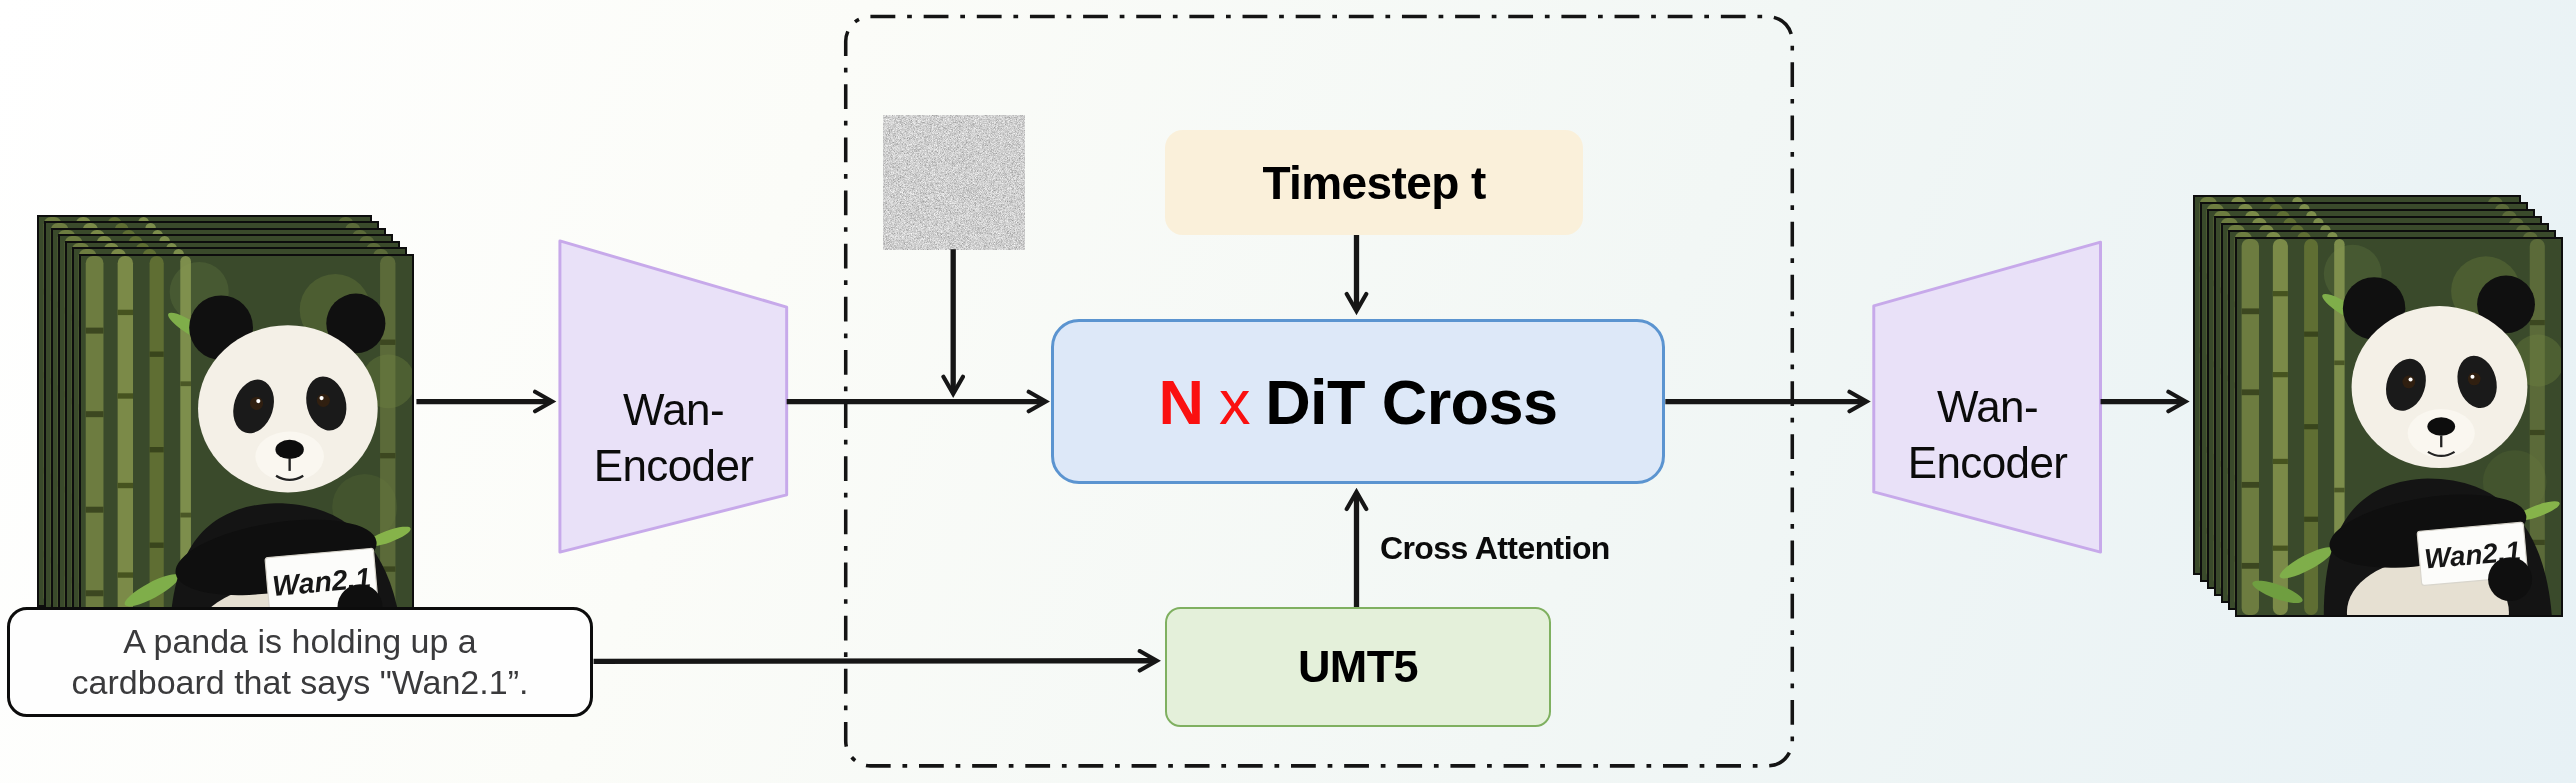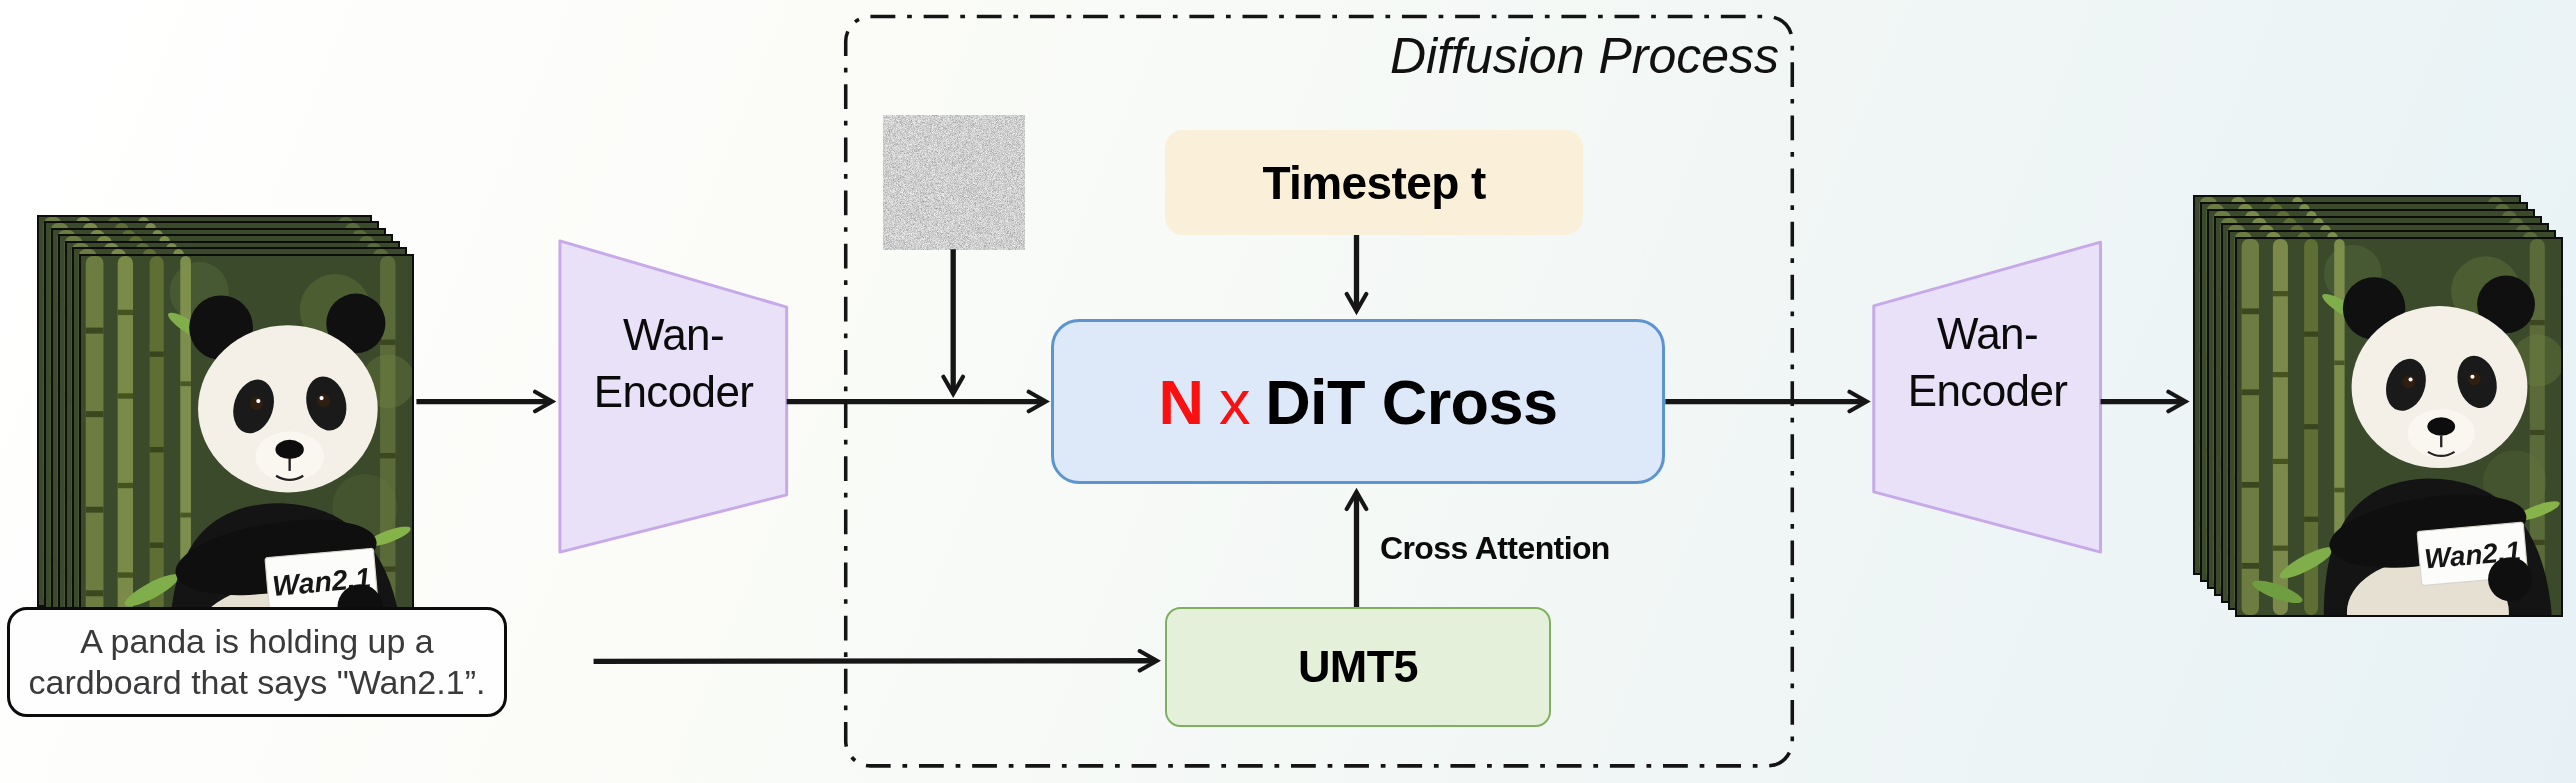--- a/index.html
+++ b/index.html
@@ -8,36 +8,36 @@
     font-family:"Liberation Sans", sans-serif;
     overflow:hidden;
   }
   #canvas{
     position:relative;width:2576px;height:783px;
     background:linear-gradient(112deg,#ffffff 0%,#fbfcf8 30%,#f2f7f5 62%,#e7f1f5 100%);
   }
   #scene-svg{position:absolute;left:0;top:0;width:2576px;height:783px;}
   .arrow{stroke:var(--arrow-color,#161616);stroke-width:9;fill:none;}
   .dashed-box{fill:none;stroke:#141414;stroke-width:6;stroke-dasharray:42 20 8 20;}
-  .label{position:absolute;display:flex;align-items:flex-start;justify-content:center;
+  .label{position:absolute;display:flex;align-items:flex-end;justify-content:center;
          text-align:center;color:#0b0b0b;letter-spacing:-0.6px;}
   .trap-label{font-size:44px;font-weight:500;line-height:1.29;}
   .round-box{position:absolute;display:flex;align-items:center;justify-content:center;
              box-sizing:border-box;letter-spacing:-0.6px;}
   #timestep-box{left:1165px;top:130px;width:418px;height:105px;border-radius:17.7px;
                 background:var(--timestep-fill);font-size:46px;font-weight:600;}
   #dit-box{left:1051px;top:319px;width:614px;height:165px;border-radius:28px;
            background:var(--dit-fill);border:3px solid var(--dit-border);
            font-size:63px;font-weight:600;}
   #dit-box .red-n{color:var(--accent-red);font-weight:700;}
   #dit-box .red-x{color:var(--accent-red);font-weight:500;margin:0 15.4px;}
   #umt5-box{left:1165px;top:607px;width:386px;height:120px;border-radius:15.4px;
             background:var(--umt5-fill);border:2.4px solid var(--umt5-border);
             font-size:45px;font-weight:600;}
-  #prompt-box{left:7px;top:607px;width:500px;height:110px;border-radius:20px;
+  #prompt-box{left:7px;top:607px;width:586px;height:110px;border-radius:20px;
               background:#fefefe;border:3px solid #0c0c0c;flex-direction:column;
               font-size:34px;line-height:1.2;color:var(--prompt-text);font-weight:400;
               letter-spacing:0;}
   #diffusion-title{position:absolute;right:797px;top:27px;font-size:50px;
                    font-style:italic;font-weight:500;color:#111;letter-spacing:0;}
   #cross-attention-label{position:absolute;left:1380px;top:530px;font-size:32px;
                          font-weight:600;color:#0b0b0b;letter-spacing:-0.6px;}
   #encoder-label{left:560px;top:307px;width:227px;height:188px;}
   #decoder-label{left:1874px;top:306px;width:227px;height:186px;}
   .stack-frame{position:absolute;box-sizing:border-box;border:2.4px solid #0d0d0d;
@@ -902,21 +902,20 @@
       <g transform="rotate(-5 400 545)">
         <rect x="315" y="498" width="184" height="94" rx="5" fill="#fcfcfa" stroke="#d8d5cc" stroke-width="2"></rect>
         <text x="407" y="563" text-anchor="middle" font-size="48" font-weight="700" font-style="italic" fill="#161616">Wan2.1</text>
       </g>
       <circle cx="472" cy="588" r="38" fill="#0f0f0f"></circle>
     </g>
   </svg>
 </div>
     </div>
 
-  <div id="diffusion-title">Diffusion Process</div>
 
   <div class="label trap-label" id="encoder-label">
     <div><span>Wan-</span><br>
          <span>Encoder</span></div>
   </div>
 
   <div class="label trap-label" id="decoder-label">
     <div><span>Wan-</span><br>
          <span>Encoder</span></div>
   </div>

